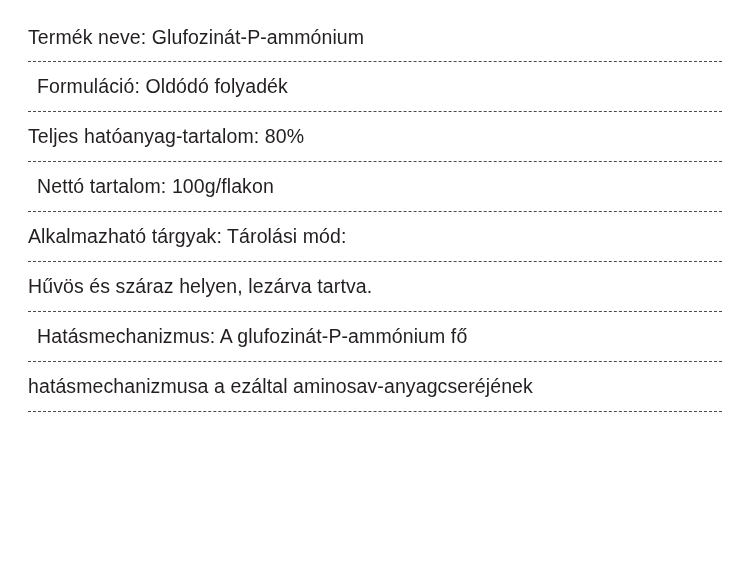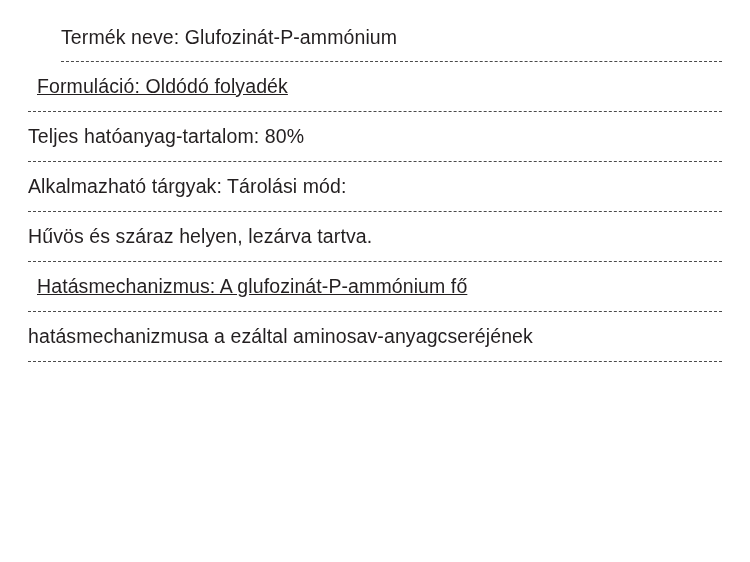--- a/index.html
+++ b/index.html
@@ -29,25 +29,23 @@
     align-items: center;
     height: 50px;
     font-size: 19.5px;
     line-height: 1.3;
     letter-spacing: 0.1px;
     color: #231f20;
     white-space: nowrap;
   }
   .row.indent {
     padding-left: 9px;
-    text-decoration: underline;
   }
   .row.first {
     height: 48px;
-    margin-left: 33px;
   }
   .row.last {
     border-bottom: 1px dashed #4a4a4a;
   }
   .pad-bottom {
     height: 8px;
   }
 </style>
 </head>
 <body>
@@ -59,20 +57,23 @@
   </div>
 
   <div class="row indent">
     <span>Formuláció: Oldódó folyadék</span>
   </div>
 
   <div class="row">
     <span>Teljes hatóanyag-tartalom: 80%</span>
   </div>
 
+  <div class="row indent">
+    <span>Nettó tartalom: 100g/flakon</span>
+  </div>
 
   <div class="row">
     <span>Alkalmazható tárgyak: Tárolási mód:</span>
   </div>
 
   <div class="row">
     <span>Hűvös és száraz helyen, lezárva tartva.</span>
   </div>
 
   <div class="row indent">

